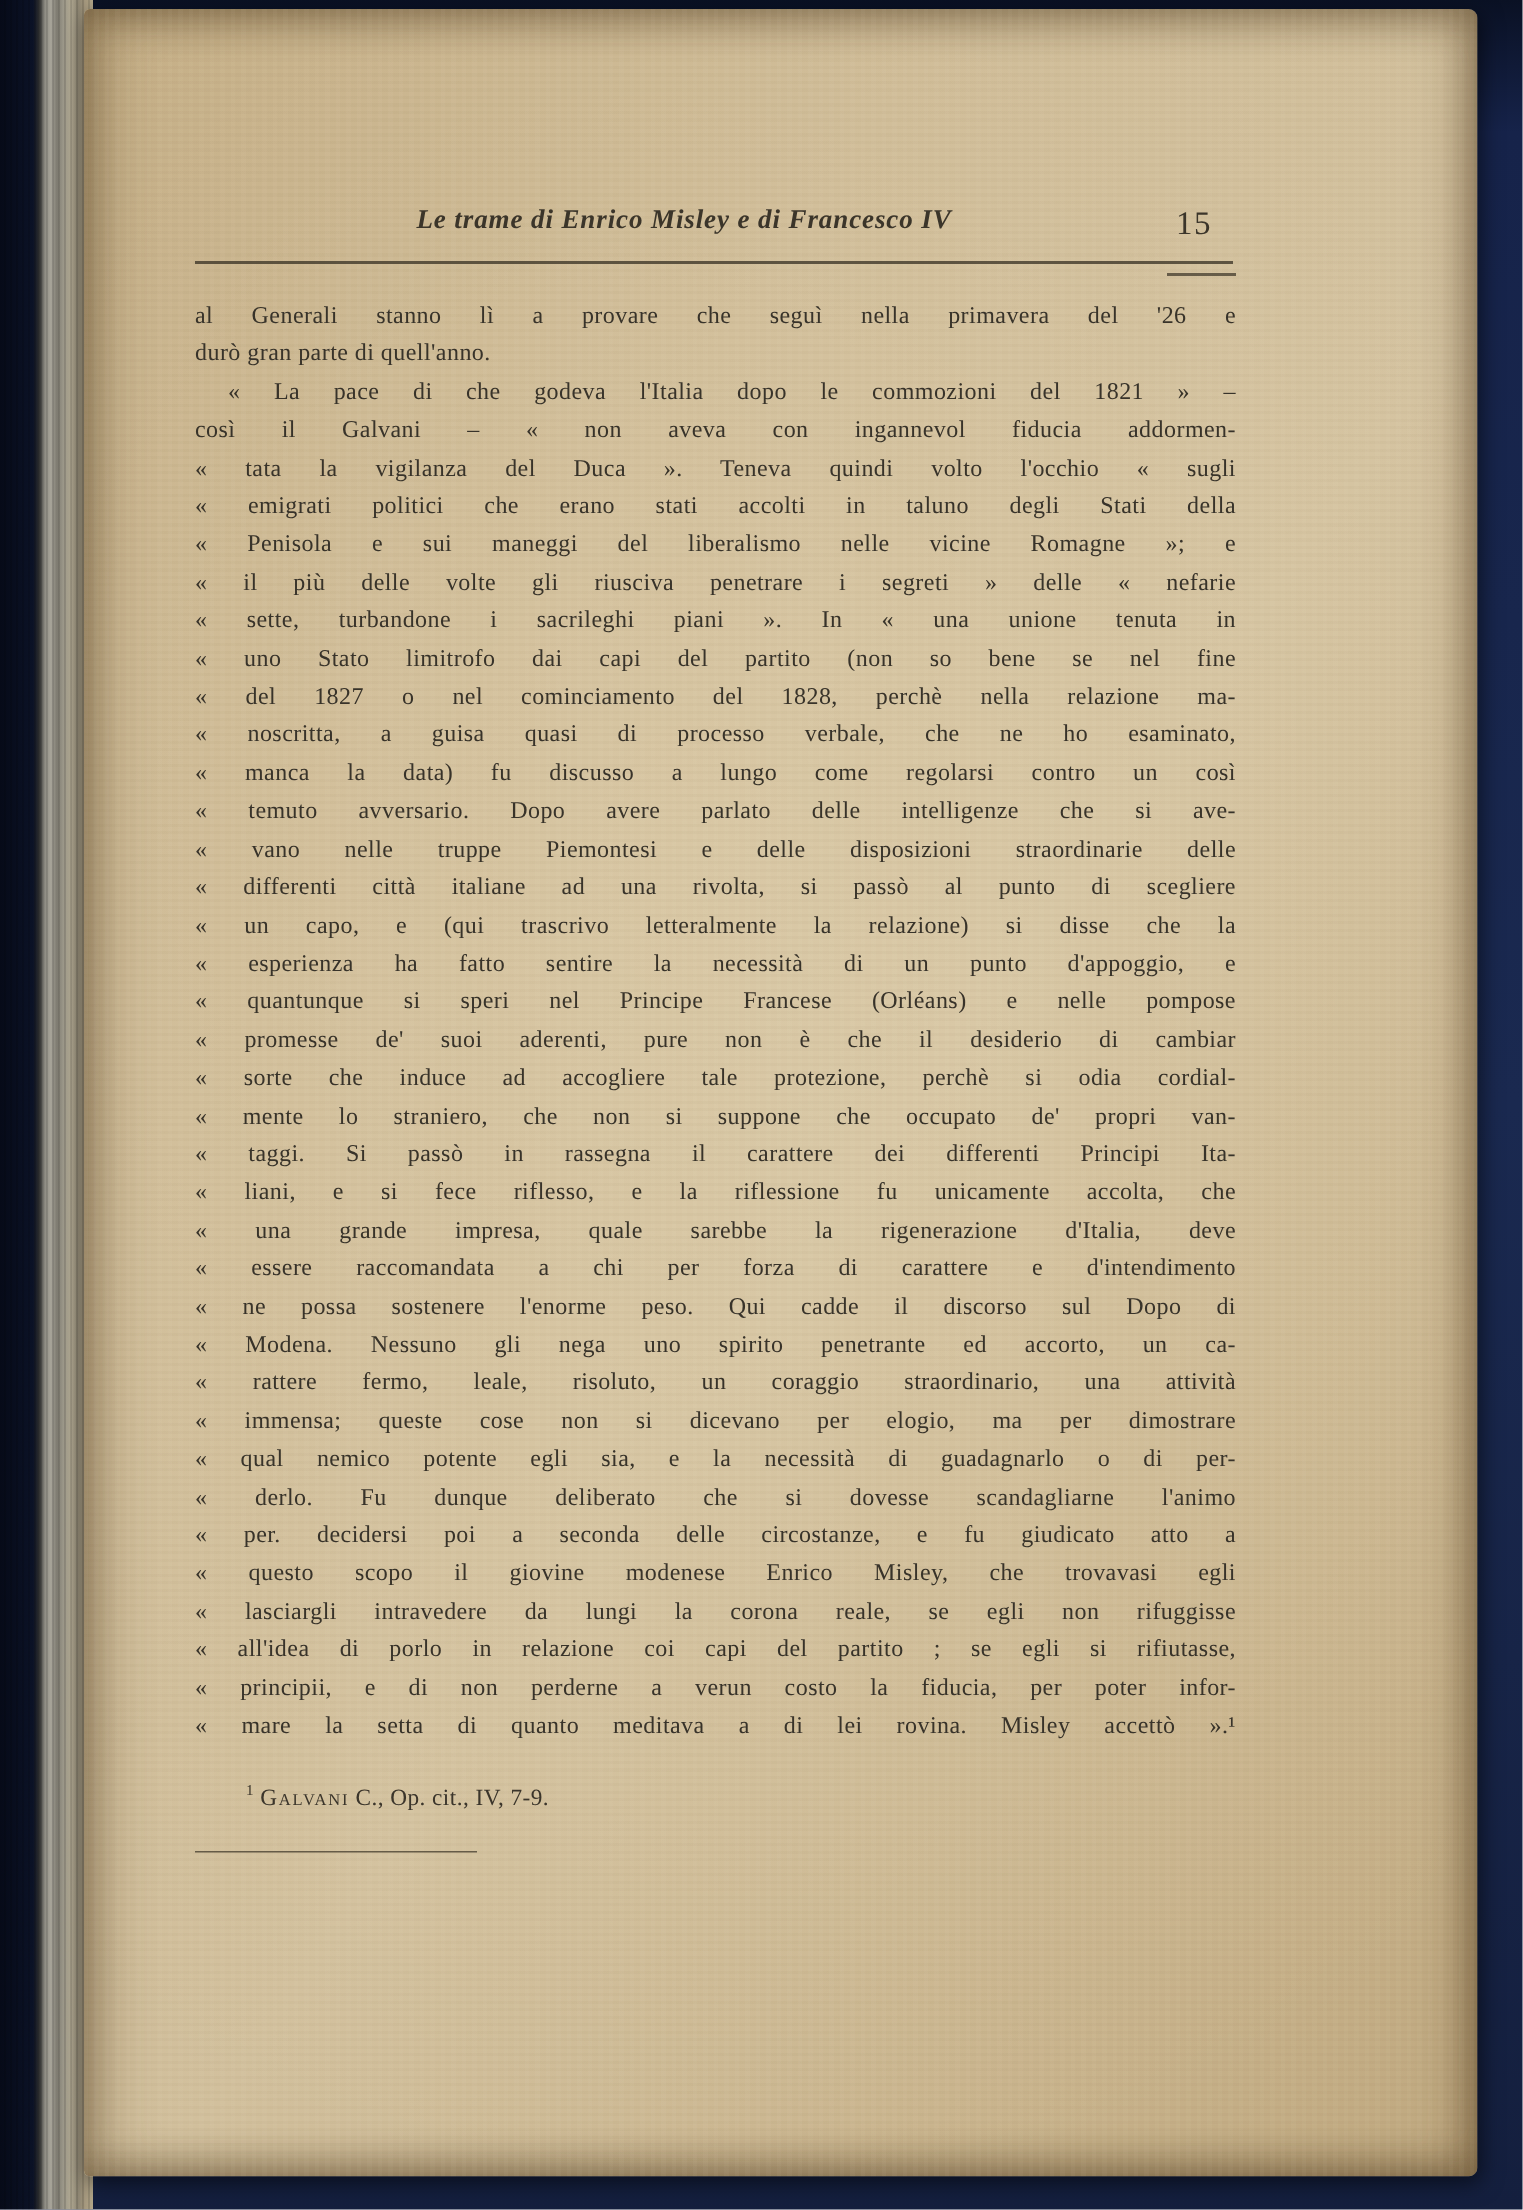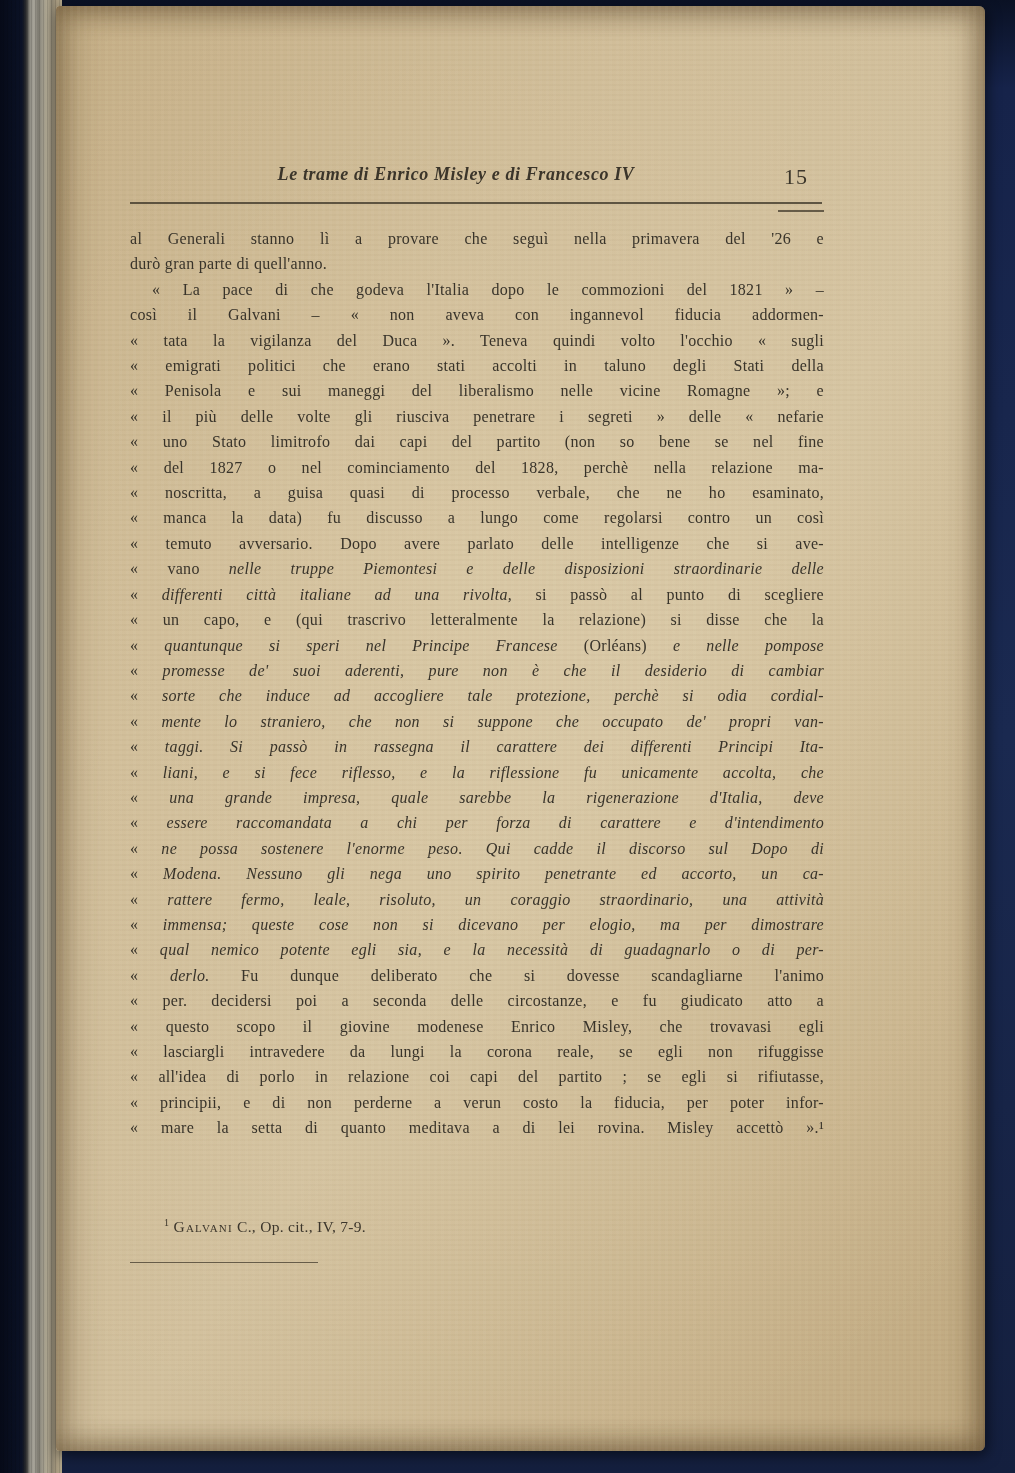--- a/index.html
+++ b/index.html
@@ -35,21 +35,21 @@
       inset 0 12px 22px rgba(70,50,25,.20),
       inset 0 -12px 22px rgba(70,50,25,.22),
       2px 4px 14px rgba(0,0,0,.55);
   }
   .paper::before{ 
     content:"";position:absolute;inset:0;border-radius:inherit;pointer-events:none;
     background:
       repeating-linear-gradient(0deg,rgba(120,95,55,.035) 0 2px,rgba(0,0,0,0) 2px 5px),
       repeating-linear-gradient(90deg,rgba(255,250,230,.04) 0 3px,rgba(0,0,0,0) 3px 7px);
   }
-  .content{position:absolute;inset:0;color:#393428;margin-top:28px;}
+  .content{position:absolute;inset:0;color:#393428;}
   .running-header{
     position:absolute;top:130px;left:74px;width:692px;height:30px;
   }
   .running-title{
     position:absolute;left:0;right:40px;text-align:center;
     font-style:italic;font-weight:bold;font-size:18px;letter-spacing:.6px;
     color:#3b352a;white-space:nowrap;
   }
   .page-number{
     position:absolute;right:14px;top:0;font-size:22px;letter-spacing:1px;color:#3b352a;
@@ -63,21 +63,21 @@
     border-bottom:2px solid rgba(55,48,35,.7);
   }
   .text-block{
     position:absolute;top:192px;left:74px;width:694px;
     font-size:16px;line-height:25.4px;letter-spacing:.3px;
     color:#38332a;
   }
   .line{text-align:justify;text-align-last:justify;white-space:normal;}
   .line.short{text-align-last:left;}
   .line.indent{text-indent:22px;}
-  .it{font-style:italic;}
+  .it{}
   .footnote-rule{
     position:absolute;top:1228px;left:74px;width:188px;height:0;
     border-bottom:1.6px solid rgba(55,48,35,.7);
   }
   .footnote{
     position:absolute;top:1184px;left:74px;width:694px;
     font-size:15.5px;color:#3b352b;text-indent:34px;letter-spacing:.3px;
   }
   .footnote sup{font-size:10px;vertical-align:super;line-height:0;}
   .sc{font-variant:small-caps;letter-spacing:1.2px;}
@@ -99,28 +99,30 @@
 
     <div class="text-block">
         <div class="line"><span>al Generali stanno lì a provare che seguì nella primavera del '26 e</span></div>
         <div class="line short"><span>durò gran parte di quell'anno.</span></div>
         <div class="line indent"><span>« La pace di che godeva l'Italia dopo le commozioni del 1821 » –</span></div>
         <div class="line"><span>così il Galvani – « non aveva con ingannevol fiducia addormen-</span></div>
         <div class="line"><span>« tata la vigilanza del Duca ». Teneva quindi volto l'occhio « sugli</span></div>
         <div class="line"><span>« emigrati politici che erano stati accolti in taluno degli Stati della</span></div>
         <div class="line"><span>« Penisola e sui maneggi del liberalismo nelle vicine Romagne »; e</span></div>
         <div class="line"><span>« il più delle volte gli riusciva penetrare i segreti » delle « nefarie</span></div>
+        <div class="line"><span>« sette, turbandone i sacrileghi piani ». In « una unione tenuta in</span></div>
         <div class="line"><span>« uno Stato limitrofo dai capi del partito (non so bene se nel fine</span></div>
         <div class="line"><span>« del 1827 o nel cominciamento del 1828, perchè nella relazione ma-</span></div>
         <div class="line"><span>« noscritta, a guisa quasi di processo verbale, che ne ho esaminato,</span></div>
         <div class="line"><span>« manca la data) fu discusso a lungo come regolarsi contro un così</span></div>
         <div class="line"><span>« temuto avversario. Dopo avere parlato delle intelligenze che si ave-</span></div>
         <div class="line"><span>« vano </span><span class="it">nelle truppe Piemontesi e delle disposizioni straordinarie delle</span></div>
         <div class="line"><span>« </span><span class="it">differenti città italiane ad una rivolta,</span><span> si passò al punto di scegliere</span></div>
         <div class="line"><span>« un capo, e (qui trascrivo letteralmente la relazione) si disse che la</span></div>
+        <div class="line"><span>« </span><span class="it">esperienza ha fatto sentire la necessità di un punto d'appoggio, e</span></div>
         <div class="line"><span>« </span><span class="it">quantunque si speri nel Principe Francese </span><span>(Orléans)</span><span class="it"> e nelle pompose</span></div>
         <div class="line"><span>« </span><span class="it">promesse de' suoi aderenti, pure non è che il desiderio di cambiar</span></div>
         <div class="line"><span>« </span><span class="it">sorte che induce ad accogliere tale protezione, perchè si odia cordial-</span></div>
         <div class="line"><span>« </span><span class="it">mente lo straniero, che non si suppone che occupato de' propri van-</span></div>
         <div class="line"><span>« </span><span class="it">taggi. Si passò in rassegna il carattere dei differenti Principi Ita-</span></div>
         <div class="line"><span>« </span><span class="it">liani, e si fece riflesso, e la riflessione fu unicamente accolta, che</span></div>
         <div class="line"><span>« </span><span class="it">una grande impresa, quale sarebbe la rigenerazione d'Italia, deve</span></div>
         <div class="line"><span>« </span><span class="it">essere raccomandata a chi per forza di carattere e d'intendimento</span></div>
         <div class="line"><span>« </span><span class="it">ne possa sostenere l'enorme peso. Qui cadde il discorso sul Dopo di</span></div>
         <div class="line"><span>« </span><span class="it">Modena. Nessuno gli nega uno spirito penetrante ed accorto, un ca-</span></div>

